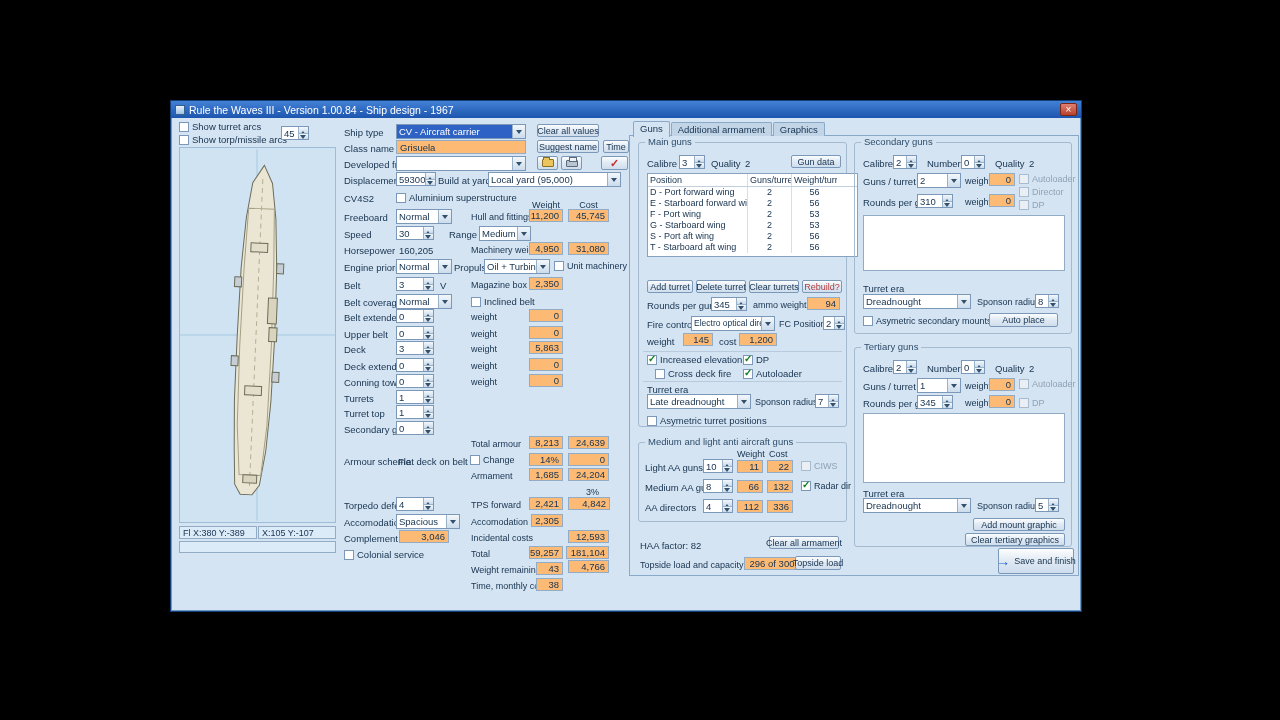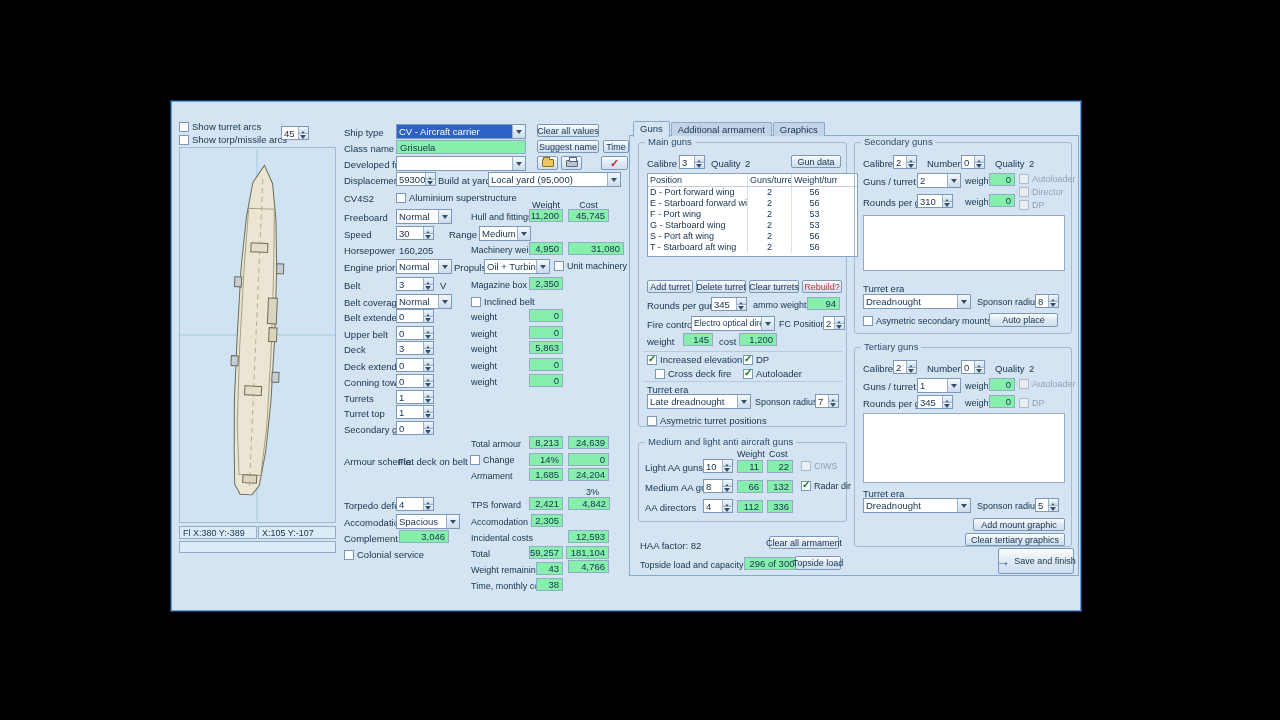--- a/index.html
+++ b/index.html
@@ -8,21 +8,21 @@
   #win{position:absolute;left:170px;top:100px;width:912px;height:512px;background:#d4e4f2;
     border:1px solid #123e78;box-shadow:0 0 0 1px #6d99c8 inset;}
   #titlebar{position:absolute;left:0;top:0;right:0;height:17px;display:flex;align-items:center;
     background:linear-gradient(#4381d6,#1c55ae);color:#fff;font-size:10.5px;padding:0 4px;gap:4px;}
   #titlebar .appicon{width:10px;height:10px;background:linear-gradient(#e8f2fb,#9cc0e0);border:1px solid #38608c;flex:none;}
   #titlebar .ttl{flex:1;white-space:nowrap;overflow:hidden;}
   #closebtn{width:17px;height:13px;background:linear-gradient(#df8070,#b8402e);border:1px solid #7c2516;
     border-radius:2px;color:#fff;font-size:10px;line-height:11px;text-align:center;flex:none;cursor:default;}
   .lbl{position:absolute;font-size:9.5px;color:#16324f;white-space:nowrap;}
   .lbl2{position:absolute;font-size:9px;color:#16324f;white-space:nowrap;}
-  .fld{position:absolute;height:13px;background:#86efac;border:1px solid #93acc6;font-size:9.5px;color:#16324f;
+  .fld{position:absolute;height:13px;background:#fdba74;border:1px solid #93acc6;font-size:9.5px;color:#16324f;
     display:flex;align-items:center;padding:0 3px;overflow:hidden;white-space:nowrap;}
   .fld.r{justify-content:flex-end;}
   .fld.c{justify-content:center;}
   .fld.h14{height:14px;}
   .fld.sunk{background:#dcebf8;}
   .dd{position:absolute;height:15px;background:#fff;border:1px solid #7c98b8;display:flex;font-size:9.5px;color:#16324f;}
   .dd .dt{flex:1;padding:1px 2px;white-space:nowrap;overflow:hidden;}
   .dd .db{width:13px;flex:none;background:linear-gradient(#f2f7fb,#ccdcec);border-left:1px solid #9ab2c8;position:relative;}
   .dd .db::after{content:"";position:absolute;left:3px;top:5px;border:3px solid transparent;border-top:4px solid #33506c;}
   .dd.sel .dt{background:#2e62c4;color:#fff;}
@@ -65,20 +65,25 @@
   .ic-check{color:#c03030;font-size:11px;font-weight:bold;line-height:10px;}
   .ic-arrow{color:#1d5fd0;font-size:14px;font-weight:bold;line-height:12px;}
   .savebtn{position:absolute;height:26px;background:linear-gradient(#fdfefe,#e2ebf4 45%,#cddced);border:1px solid #7c98b8;
     border-radius:2px;font-size:9px;color:#16324f;display:flex;align-items:center;justify-content:center;gap:4px;white-space:nowrap;}
 </style>
 </head>
 <body>
 
 <div id="win">
 
+  <div id="titlebar">
+    <span class="appicon"></span>
+    <span class="ttl">Rule the Waves III - Version 1.00.84 - Ship design - 1967</span>
+    <span id="closebtn">×</span>
+  </div>
 
   <label class="chk" style="left:8px;top:20px">
     <span class="bx"></span>
       <span>Show turret arcs</span>
     </label>
   <label class="chk" style="left:8px;top:33px">
     <span class="bx"></span>
       <span>Show torp/missile arcs</span>
     </label>
   <div class="spin" style="left:110px;top:25px;width:28px">
@@ -184,21 +189,21 @@
   <span class="lbl" style="left:278px;top:128px">Range</span>
   <div class="dd" style="left:308px;top:125px;width:52px">
     <span class="dt">Medium</span>
       <span class="db"></span>
     </div>
 
   <span class="lbl" style="left:173px;top:144px">Horsepower</span>
   <span class="lbl" style="left:228px;top:144px">160,205</span>
   <span class="lbl2" style="left:300px;top:144px">Machinery weight</span>
   <div class="fld r" style="left:358px;top:141px;width:34px">4,950</div>
-  <div class="fld r" style="left:397px;top:141px;width:56px">31,080</div>
+  <div class="fld r" style="left:397px;top:141px;width:41px">31,080</div>
 
   <span class="lbl" style="left:173px;top:161px">Engine priority</span>
   <div class="dd" style="left:225px;top:158px;width:56px">
     <span class="dt">Normal</span>
       <span class="db"></span>
     </div>
   <span class="lbl" style="left:283px;top:161px">Propulsion</span>
   <div class="dd" style="left:313px;top:158px;width:66px">
     <span class="dt">Oil + Turbine</span>
       <span class="db"></span>

